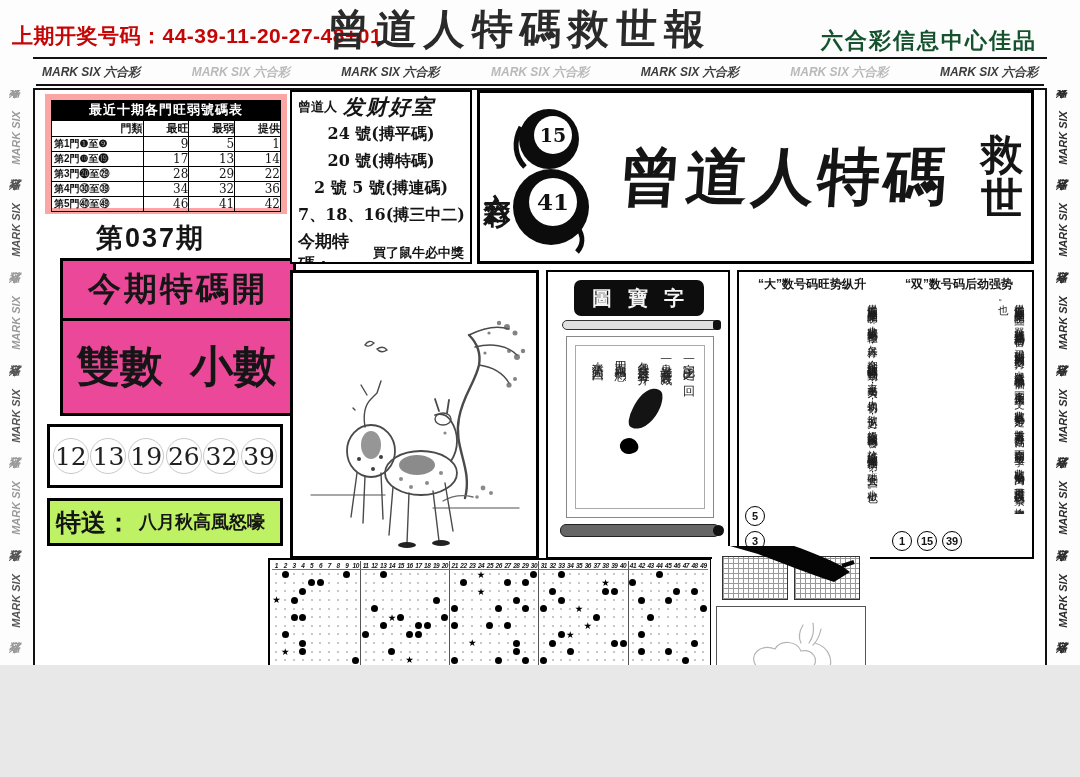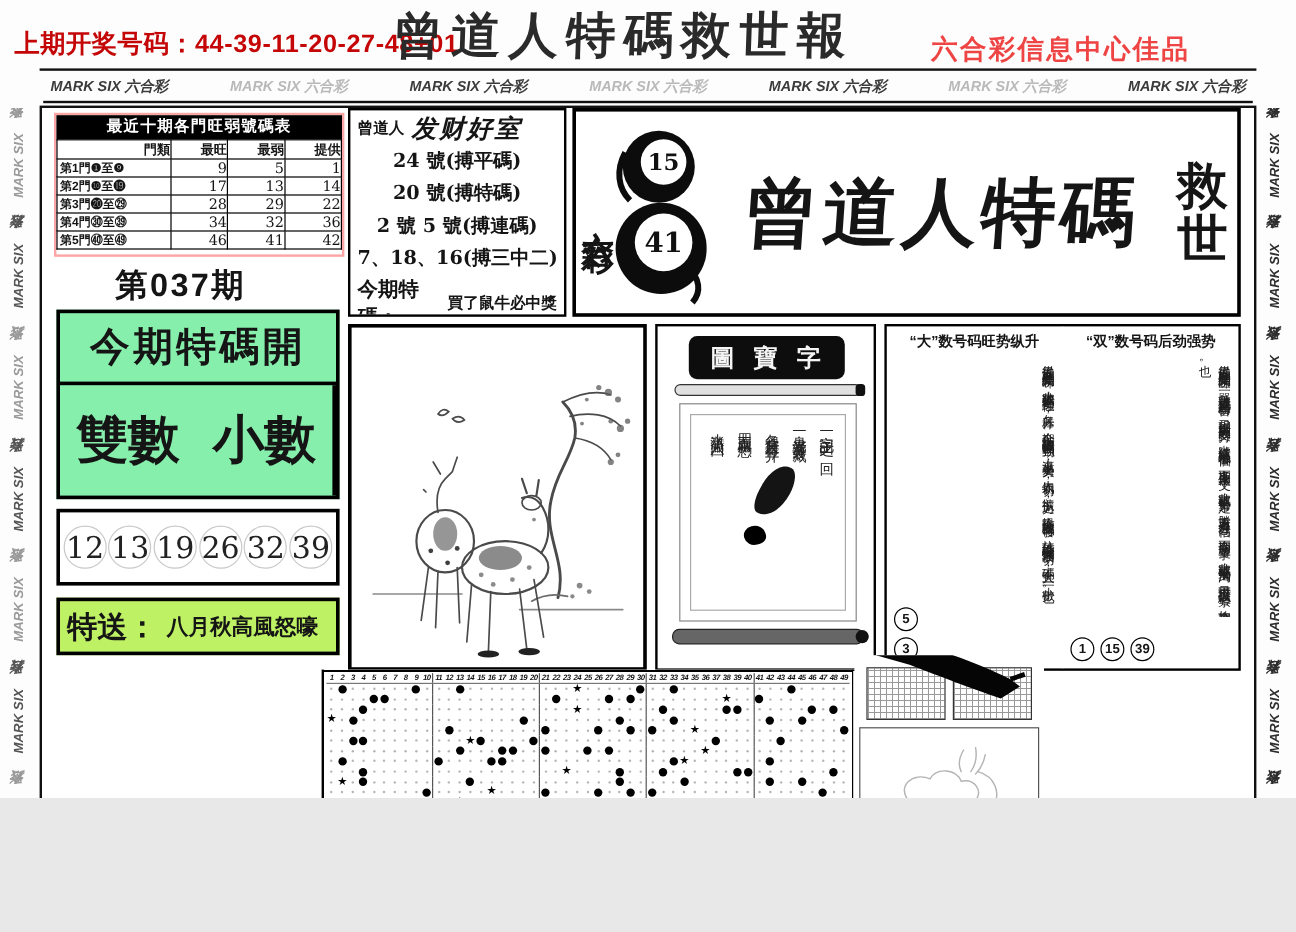--- a/index.html
+++ b/index.html
@@ -9,52 +9,52 @@
     background:#fdfdfd; overflow:hidden;
     font-family:"Liberation Sans", sans-serif; color:#151515;
   }
   .abs { position:absolute; }
 
   
   .top-red { left:12px; top:22px; font-size:21px; font-weight:bold; color:#c40606; letter-spacing:.5px; }
   .main-title { left:328px; top:2px; width:450px; height:56px; font-family:"DejaVu Serif", serif;
     font-size:41px; font-weight:bold; color:#2a2a2a; letter-spacing:7px; white-space:nowrap;
     transform:skewX(-2deg); overflow:hidden; }
-  .subtitle { left:776px; top:26px; font-family:Liberation Mono, monospace; font-size:22px; font-weight:bold; color:#ef4444; letter-spacing:2px; }
+  .subtitle { left:821px; top:26px; font-family:Liberation Mono, monospace; font-size:22px; font-weight:bold; color:#14532d; letter-spacing:2px; }
   .top-rule { left:33px; top:57px; width:1014px; height:2px; background:#111; }
   .logo-strip { left:36px; top:60px; width:1008px; height:26px; display:flex;
     justify-content:space-between; align-items:center; border-bottom:2px solid #111; padding:0 6px; overflow:hidden; }
   .logo-strip .logo { font-size:12px; font-weight:bold; font-style:italic; color:#b9b9b9; white-space:nowrap; }
   .logo-strip .logo.dark { color:#3b3b3b; }
 
   
   .rail { top:90px; width:30px; height:648px; display:flex; flex-direction:column;
     justify-content:space-around; align-items:center; overflow:hidden; }
   .rail-left { left:1px; } .rail-right { left:1048px; }
   .rail .logo { writing-mode:vertical-rl; transform:rotate(180deg); font-size:11px; font-weight:bold;
     font-style:italic; color:#9a9a9a; white-space:nowrap; }
   .rail-right .logo { color:#2e2e2e; }
   .rail-left .logo.dark { color:#555; }
 
   .main-frame { left:33px; top:88px; width:1014px; height:658px; border:2px solid #111; background:#fff; }
   .bottom-line { left:33px; top:744px; width:1014px; height:3px; background:#000; }
 
   
-  .hot-table { left:45px; top:94px; width:242px; height:120px; border:2px solid #fca5a5; background:#fff; }
+  .hot-table { left:45px; top:94px; width:242px; height:120px; border:6px solid #fca5a5; background:#fff; }
   .hot-title { height:20px; background:#000; color:#fff; text-align:center; font-family:"DejaVu Serif",serif;
     font-size:13px; font-weight:bold; letter-spacing:1px; line-height:20px; overflow:hidden; }
   .hot-table table { width:100%; border-collapse:collapse; }
   .hot-table th, .hot-table td { border:1px solid #000; font-size:11px; height:15px; text-align:right; }
   .hot-table th { font-weight:bold; }
   .hot-table td.lbl { font-weight:bold; font-size:10px; text-align:left; padding-left:2px; white-space:nowrap; overflow:hidden; }
   .hot-table td.val { font-family:"DejaVu Serif",serif; font-size:12px; }
 
   
   .issue { left:96px; top:220px; font-size:27px; font-weight:bold; letter-spacing:2px; }
-  .pred-box { left:47px; top:258px; width:236px; height:158px; border:3px solid #000; background:#86efac; }
+  .pred-box { left:60px; top:258px; width:236px; height:158px; border:3px solid #000; background:#ec4899; }
   .pred-top { height:60px; border-bottom:3px solid #000; display:flex; align-items:center; justify-content:center;
     font-family:"DejaVu Serif",serif; font-size:33px; font-weight:bold; letter-spacing:3px; }
   .pred-bottom { display:flex; height:92px; }
   .pred-cell { flex:1; display:flex; align-items:center; justify-content:center;
     font-family:"DejaVu Serif",serif; font-size:43px; font-weight:bold; }
   .pred-cell.l { border-right:3px solid #000; }
 
   .nums-box { left:47px; top:424px; width:236px; height:64px; border:3px solid #000; display:flex;
     align-items:center; justify-content:space-around; padding:0 2px; background:#fff; }
   .num-circle { width:36px; height:36px; border:1px solid #c9c9c9; border-radius:50%; display:flex;

